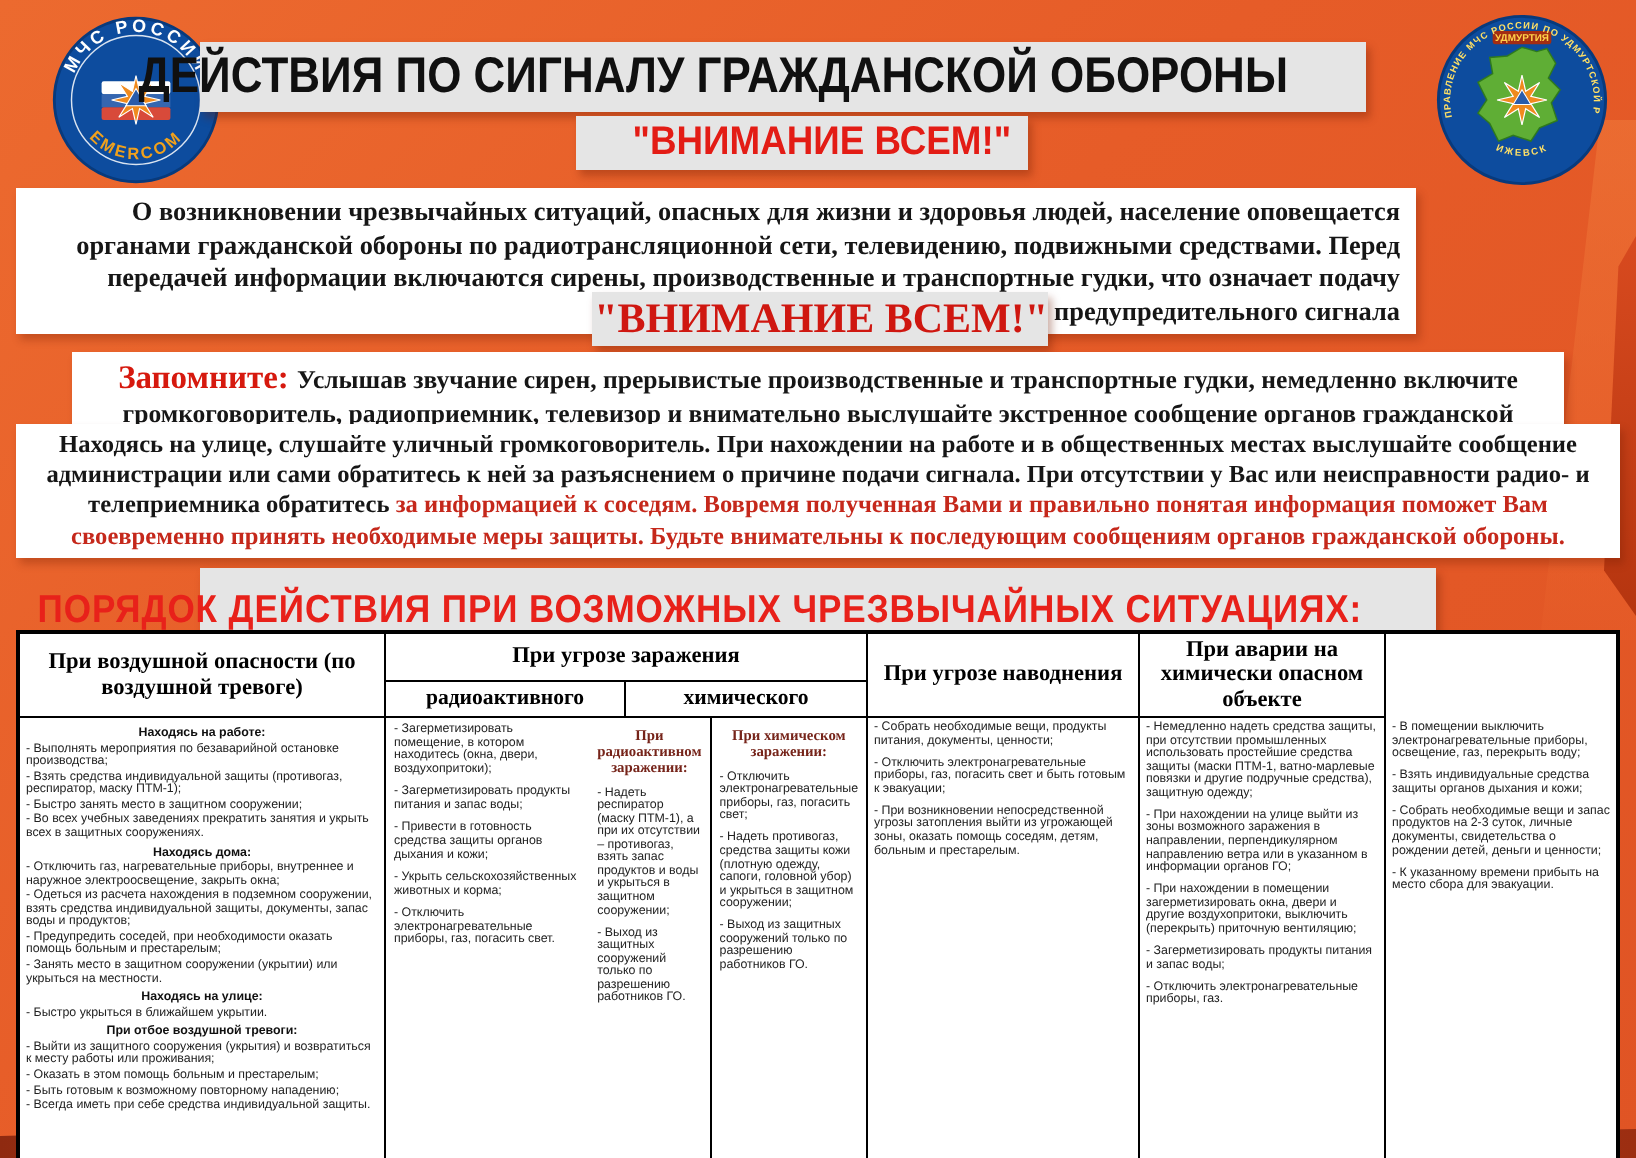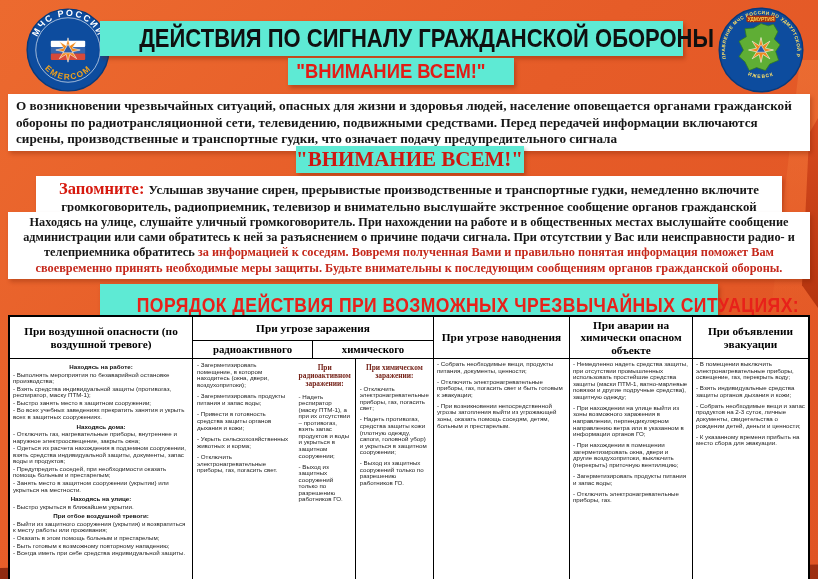--- a/index.html
+++ b/index.html
@@ -10,32 +10,32 @@
   }
   .bg-right-sliver{position:absolute;right:0;top:118px;width:16px;height:190px;
     background:linear-gradient(#d84a1f,#b5350f);
     clip-path:polygon(100% 0,100% 100%,0 88%,45% 8%);}
   .bg-right-sheen{position:absolute;right:0;top:60px;width:60px;height:260px;
     background:linear-gradient(#f07a3a,#e65c28);opacity:.55;
     clip-path:polygon(100% 0,100% 100%,20% 100%,70% 0);}
   .bg-bottom-band{position:absolute;left:0;bottom:0;width:818px;height:17px;
     background:linear-gradient(90deg,#8f2a10,#c2411a 45%,#9c2e11);
     clip-path:polygon(0 35%,28% 0,62% 50%,100% 15%,100% 100%,0 100%);}
-  .band{position:absolute;background:#5eead4;display:flex;align-items:center;justify-content:flex-start;
+  .band{position:absolute;background:#e5e5e5;display:flex;align-items:center;justify-content:flex-end;
     box-shadow:2px 3px 4px rgba(110,25,0,.35);}
   .title-band{left:100px;top:21px;width:583px;height:35px;}
   .title-text{font-weight:bold;font-size:25px;color:#101010;white-space:nowrap;
     transform:scaleX(.88);letter-spacing:0px;}
   .subtitle-band{left:288px;top:58px;width:226px;height:27px;}
   .subtitle-text{font-weight:bold;font-size:20px;color:#e31c15;white-space:nowrap;transform:scaleX(.92);}
   .logo{position:absolute;}
   .logo-left{left:25px;top:7px;}
   .logo-right{left:717px;top:6px;}
-  .intro-box{position:absolute;left:8px;top:94px;width:802px;box-sizing:border-box;
-    background:#fff;padding:4px 8px 3px;text-align:left;
+  .intro-box{position:absolute;left:8px;top:94px;width:700px;box-sizing:border-box;
+    background:#fff;padding:4px 8px 3px;text-align:right;
     font-family:"Liberation Serif",serif;font-weight:bold;font-size:13.2px;line-height:1.25;color:#161616;
     box-shadow:2px 3px 4px rgba(110,25,0,.3);}
   .attention-band{left:296px;top:146px;width:228px;height:27px;}
   .attention-text{font-family:"Liberation Serif",serif;font-weight:bold;font-size:21px;color:#cf1710;white-space:nowrap;}
   .remember-box{position:absolute;left:36px;top:176px;width:746px;box-sizing:border-box;
     background:#fff;padding:3px 10px;text-align:center;
     font-family:"Liberation Serif",serif;font-weight:bold;font-size:12.8px;line-height:1.25;color:#161616;
     box-shadow:2px 3px 4px rgba(110,25,0,.3);}
   .remember-label{color:#d6190e;font-size:16.5px;margin-right:4px;}
   .street-box{position:absolute;left:8px;top:212px;width:802px;box-sizing:border-box;
@@ -149,21 +149,20 @@
   <div class="table-title-text">ПОРЯДОК ДЕЙСТВИЯ ПРИ ВОЗМОЖНЫХ ЧРЕЗВЫЧАЙНЫХ СИТУАЦИЯХ:</div>
 </div>
 
 <div class="gt">
   <div class="th rs h-air">При воздушной опасности (по воздушной тревоге)</div>
   <div class="th h-contam">При угрозе заражения</div>
   <div class="th sub h-radio">радиоактивного</div>
   <div class="th sub h-chem">химического</div>
   <div class="th rs h-flood">При угрозе наводнения</div>
   <div class="th rs h-chemacc">При аварии на химически опасном объекте</div>
-  <div class="th rs h-evac">При объявлении эвакуации</div>
 
   <div class="td b-air">
       <div class="subhead">Находясь на работе:</div>
       <div class="bullet">- Выполнять мероприятия по безаварийной остановке производства;</div>
       <div class="bullet">- Взять средства индивидуальной защиты (противогаз, респиратор, маску ПТМ-1);</div>
       <div class="bullet">- Быстро занять место в защитном сооружении;</div>
       <div class="bullet">- Во всех учебных заведениях прекратить занятия и укрыть всех в защитных сооружениях.</div>
       <div class="subhead">Находясь дома:</div>
       <div class="bullet">- Отключить газ, нагревательные приборы, внутреннее и наружное электроосвещение, закрыть окна;</div>
       <div class="bullet">- Одеться из расчета нахождения в подземном сооружении, взять средства индивидуальной защиты, документы, запас воды и продуктов;</div>

